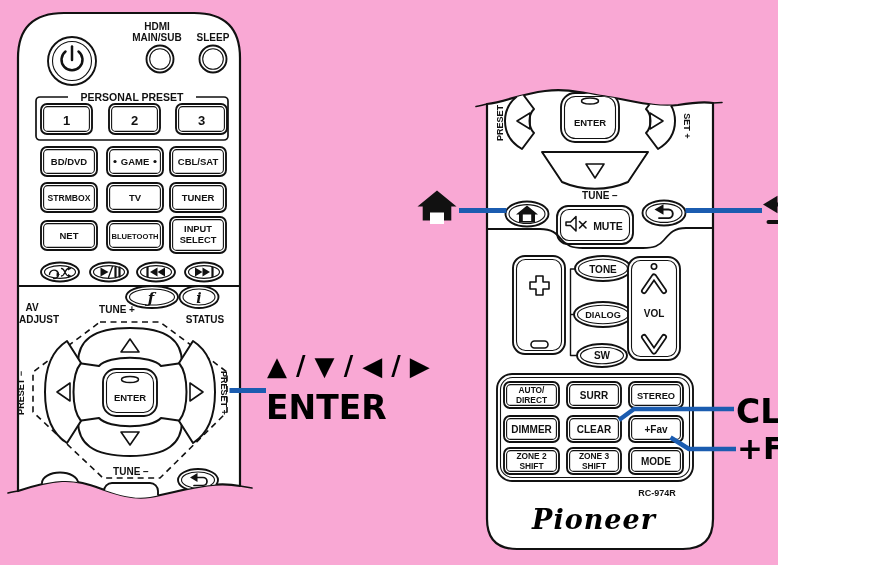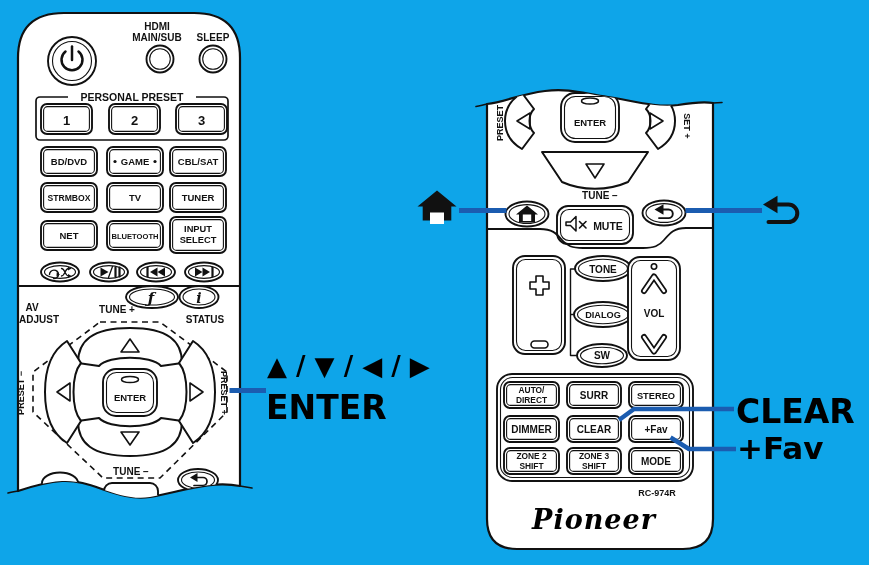--- a/index.html
+++ b/index.html
@@ -1,16 +1,16 @@
 <!DOCTYPE html>
 <html><head>
 <meta charset="utf-8">
 <style>
   html,body{margin:0;padding:0;background:#fff;}
-  .stage{position:relative;width:869px;height:565px;background:#0ea5e9;overflow:hidden;}
+  .stage{position:relative;width:778px;height:565px;background:#f9a8d4;overflow:hidden;}
   svg{display:block;}
   .body{fill:#fff;stroke:#111;stroke-width:2.2;stroke-linejoin:round;}
   .o{fill:#fff;stroke:#111;stroke-width:1.9;}
   .i{fill:none;stroke:#111;stroke-width:1.1;}
   .fr{fill:none;stroke:#111;stroke-width:1.7;}
   .g{fill:none;stroke:#111;stroke-width:1.6;stroke-linecap:round;stroke-linejoin:round;}
   .f{fill:#111;stroke:none;}
   .petal{fill:#fff;stroke:#111;stroke-width:2;stroke-linejoin:round;}
   .dash{fill:none;stroke:#111;stroke-width:1.6;stroke-dasharray:6 4.5;stroke-linejoin:round;}
   .t{font-family:"Liberation Sans","DejaVu Sans",sans-serif;font-weight:700;fill:#111;text-anchor:middle;}

